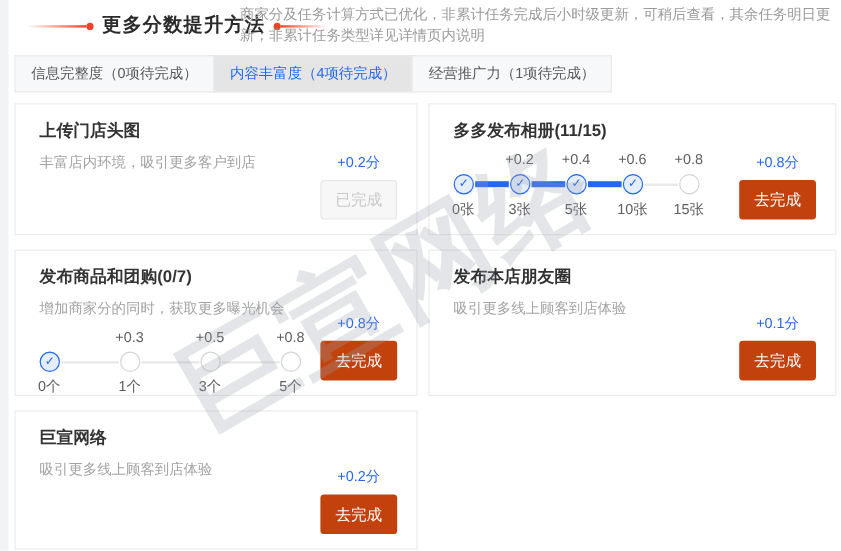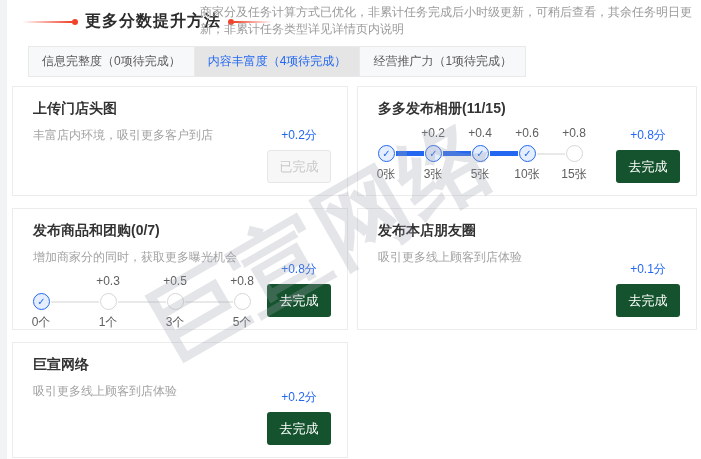--- a/index.html
+++ b/index.html
@@ -20,41 +20,41 @@
   .decor .line-r { width:38px; height:2px; background:linear-gradient(to left, rgba(240,67,42,0), #F0432A); }
   .decor .dot { width:6px; height:6px; border-radius:50%; background:#F0432A; }
   .note { position:absolute; left:200px; top:4px; width:499px; font-size:12px; color:#9A9A9A; line-height:17px; }
 
   
   .tabs { display:flex; margin:4px 0 0 12px; }
   .tab {
     height:31px; line-height:29px; padding:0 13px; font-size:12px; color:#595959;
     background:#F7F8FA; border:1px solid #E9E9E9; margin-left:-1px; cursor:pointer; white-space:nowrap;
   }
-  .tab:first-child { margin-left:16px; }
+  .tab:first-child { margin-left:0; }
   .tab.active { background:#e5e5e5; color:#2468F2; }
 
   
   .cards {
     display:grid; margin:9px 0 0 12px;
     grid-template-columns:336px 340px; grid-template-rows:110px 122px 116px;
     column-gap:9px; row-gap:12px;
   }
   .card { background:#fff; border:1px solid #ECECEC; padding:13px 16px 12px 20px; position:relative; }
   .card-title { font-size:14px; font-weight:bold; color:#333333; }
   .card-sub { font-size:12px; color:#A3A3A3; margin-top:9px; }
 
   .action { position:absolute; right:12px; bottom:12px; width:72px; text-align:center; }
   .score { font-size:12px; color:#2468F2; margin-bottom:6px; }
   .btn {
     display:inline-block; width:64px; height:33px; line-height:27px; border-radius:3px;
     font-size:13px; text-align:center; cursor:pointer; border:none;
     font-family:"Liberation Sans","DejaVu Sans",sans-serif;
   }
-  .btn.primary { background:#14532d; color:#ffffff; }
+  .btn.primary { background:#c2410c; color:#ffffff; }
   .btn.disabled { background:#F7F7F7; border:1px solid #E6E6E6; color:#C9C9C9; line-height:25px; cursor:default; }
 
   
   .stepper { position:relative; height:54px; margin-top:8px; }
   .stepper .bonus { position:absolute; top:0; width:40px; text-align:center; font-size:12px; color:#5E5E5E; }
   .stepper .circle {
     position:absolute; top:19px; width:17px; height:17px; border-radius:50%;
     border:1px solid #D6D6D6; background:#fff; font-size:10px; line-height:15px;
     text-align:center; color:#2468F2; font-weight:bold; z-index:2;
   }

